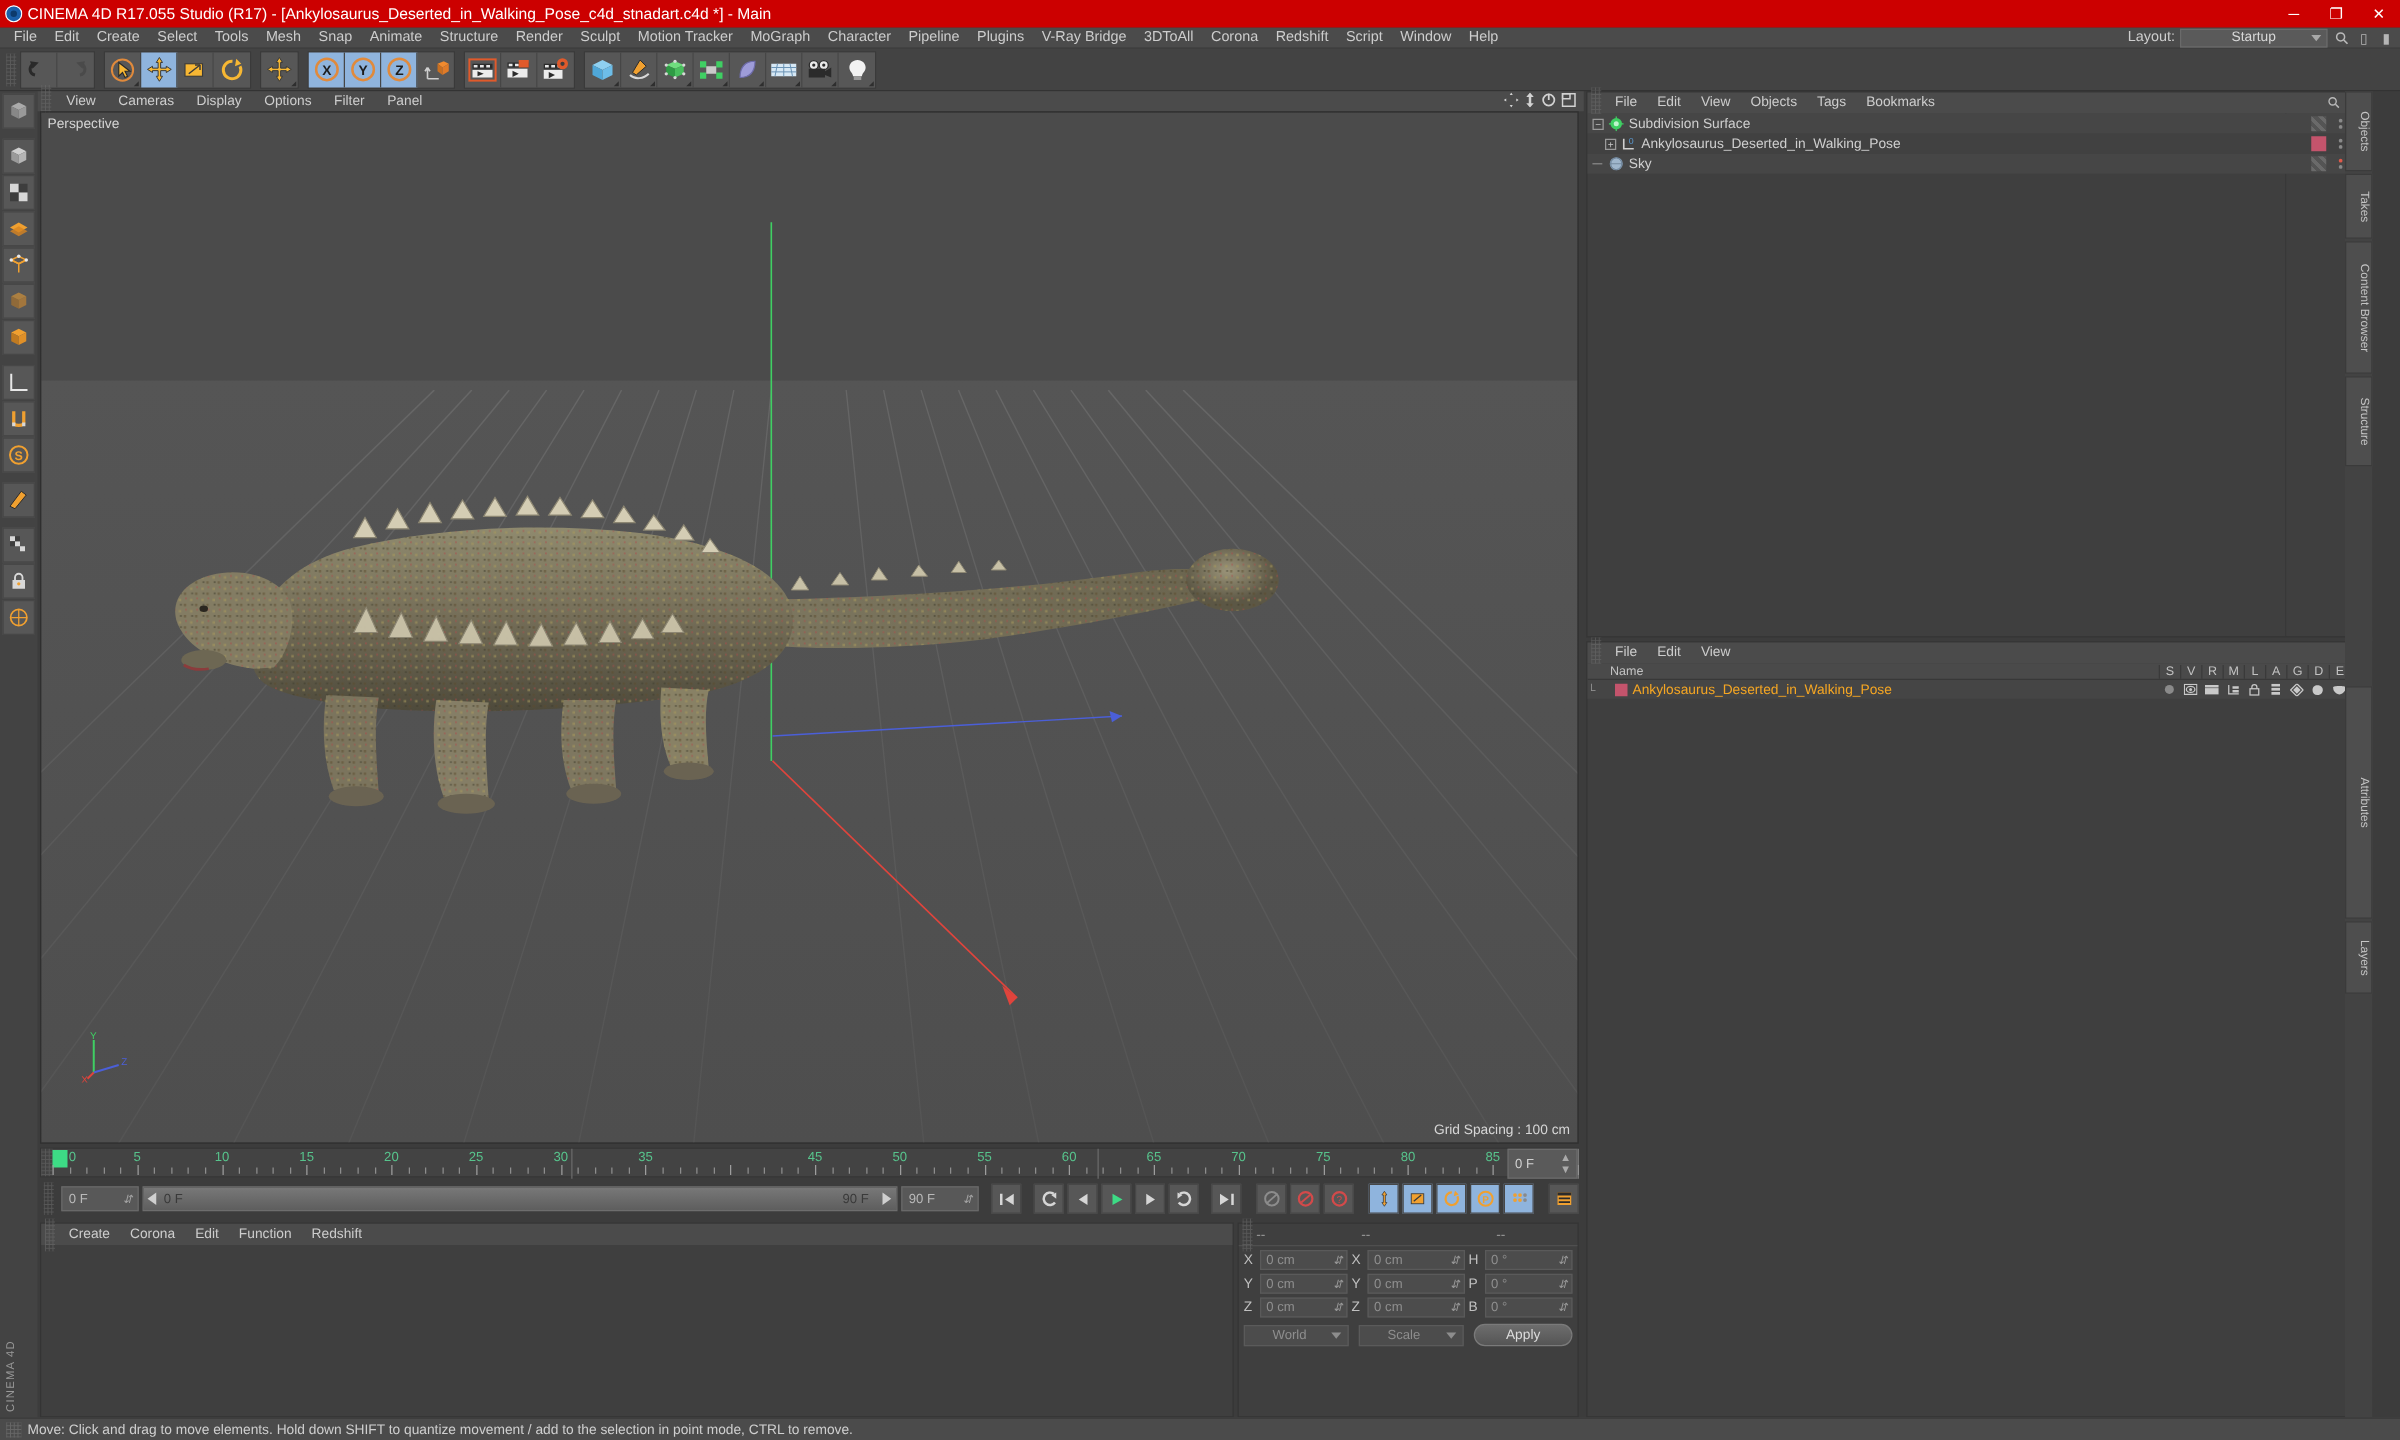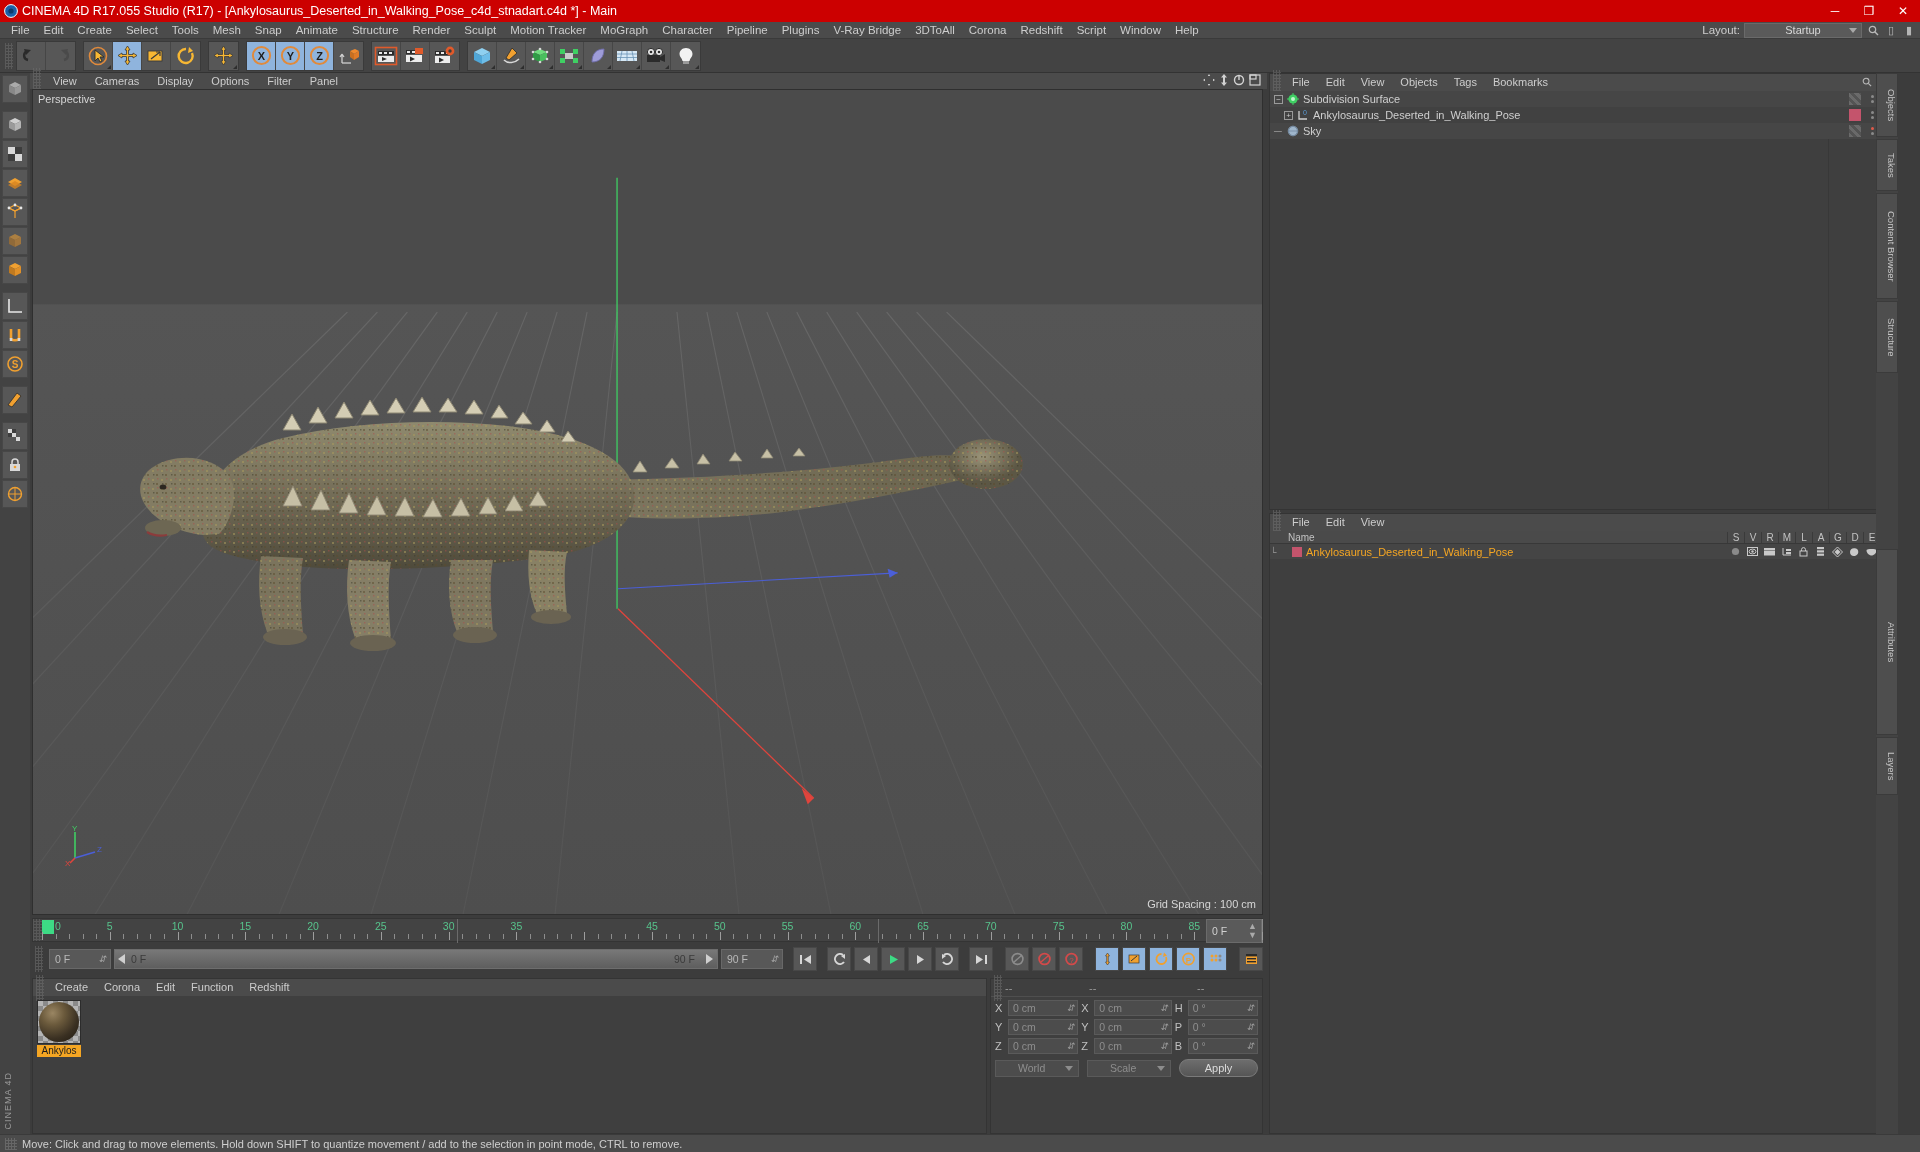--- a/index.html
+++ b/index.html
@@ -1029,29 +1029,20 @@
 
     <div class="matmgr">
       <div class="mat-menubar">
         <span class="grip"></span>
         <span class="mi">Create</span>
         <span class="mi">Corona</span>
         <span class="mi">Edit</span>
         <span class="mi">Function</span>
         <span class="mi">Redshift</span>
       </div>
-      <div class="mat-body">
-        <div class="mat-chip">
-          <div class="mat-sphere">
-            <span class="mat-checker"></span>
-            <span class="mat-ball"></span>
-          </div>
-          <div class="mat-name">Ankylos</div>
-        </div>
-      </div>
     </div>
 
     <div class="coord">
       <div class="coord-hdr">
         <span class="grip"></span>
         <span class="c" style="width:84px">--</span>
         <span class="c" style="width:108px">--</span>
         <span class="c">--</span>
       </div>
       <div class="coord-rows">

